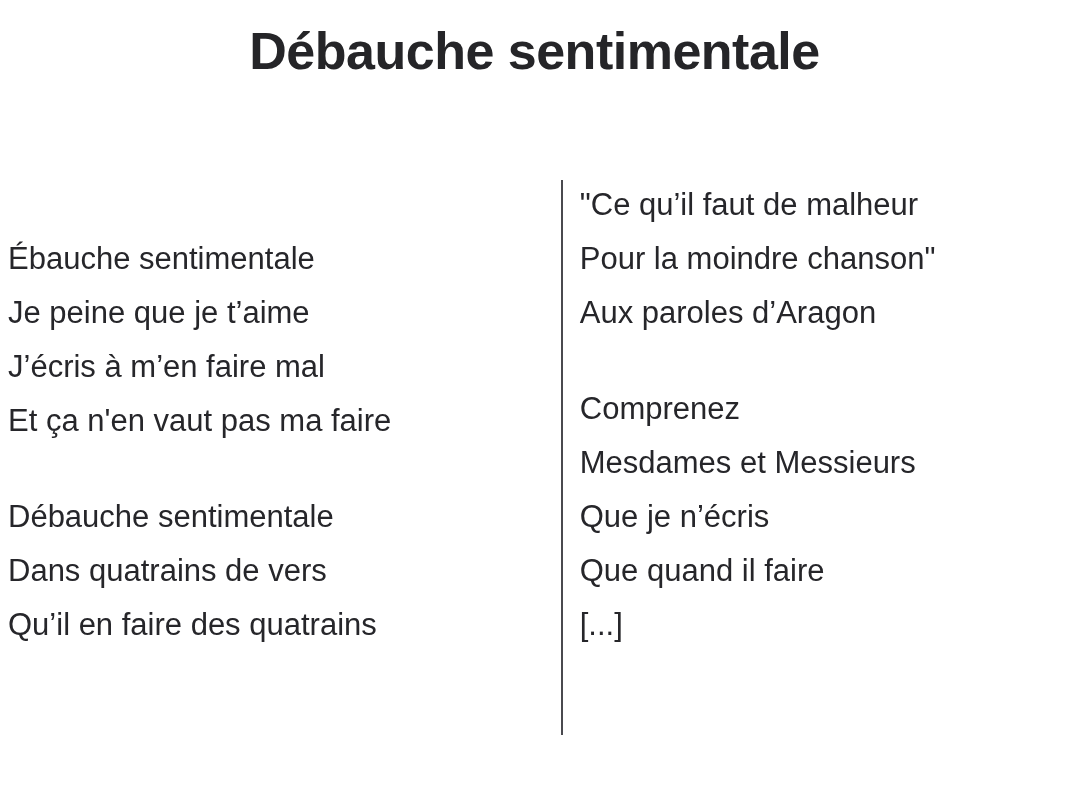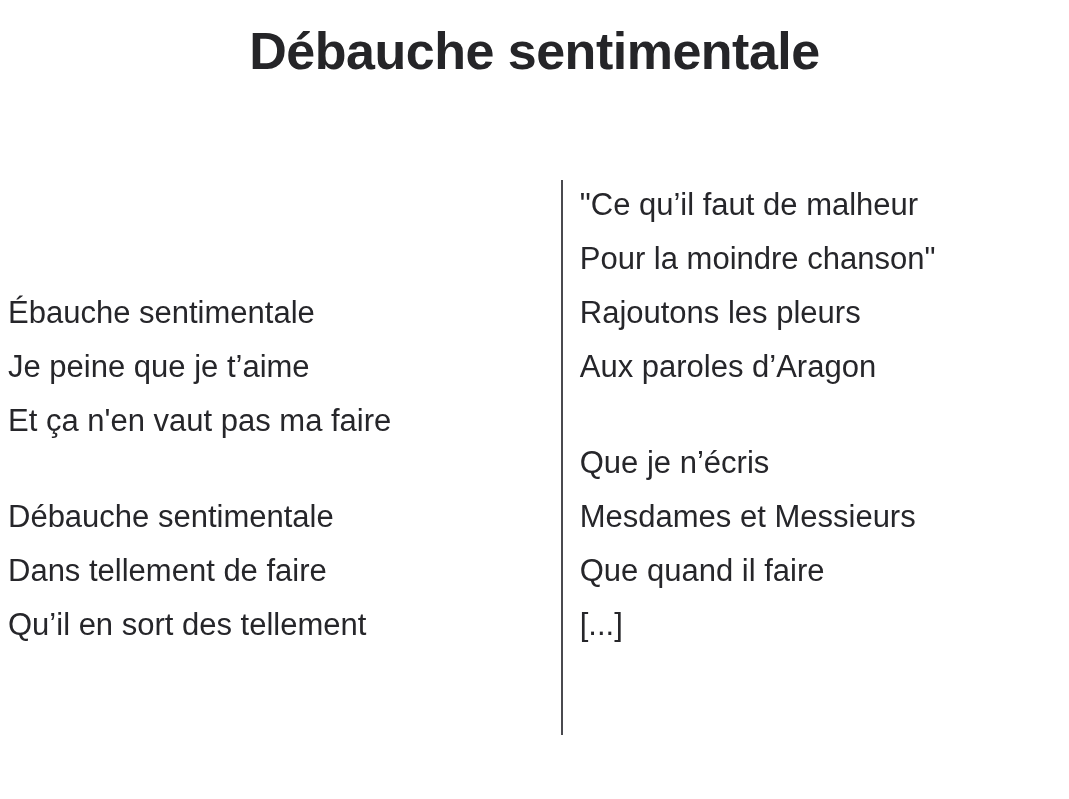--- a/index.html
+++ b/index.html
@@ -85,43 +85,44 @@
 
   <div class="divider"></div>
 
   <div class="columns">
 
     <div class="col col-left">
 
       <div class="stanza">
         <div class="line">Ébauche sentimentale</div>
         <div class="line">Je peine que je t’aime</div>
+        <div class="line">J’écris à m’en faire mal</div>
         <div class="line">Et ça n'en vaut pas ma faire</div>
       </div>
 
       <div class="stanza">
         <div class="line">Débauche sentimentale</div>
-        <div class="line">Dans tellement de faire</div>
-        <div class="line">Qu’il en sort des tellement</div>
+        <div class="line">Dans quatrains de vers</div>
+        <div class="line">Qu’il en faire des quatrains</div>
       </div>
 
     </div>
 
     <div class="col col-right">
 
       <div class="stanza">
         <div class="line">"Ce qu’il faut de malheur</div>
         <div class="line">Pour la moindre chanson"</div>
-        <div class="line">Rajoutons les pleurs</div>
         <div class="line">Aux paroles d’Aragon</div>
       </div>
 
       <div class="stanza">
+        <div class="line">Comprenez</div>
+        <div class="line">Mesdames et Messieurs</div>
         <div class="line">Que je n’écris</div>
-        <div class="line">Mesdames et Messieurs</div>
         <div class="line">Que quand il faire</div>
         <div class="line">[...]</div>
       </div>
 
     </div>
 
   </div>
 
 </div>
 

